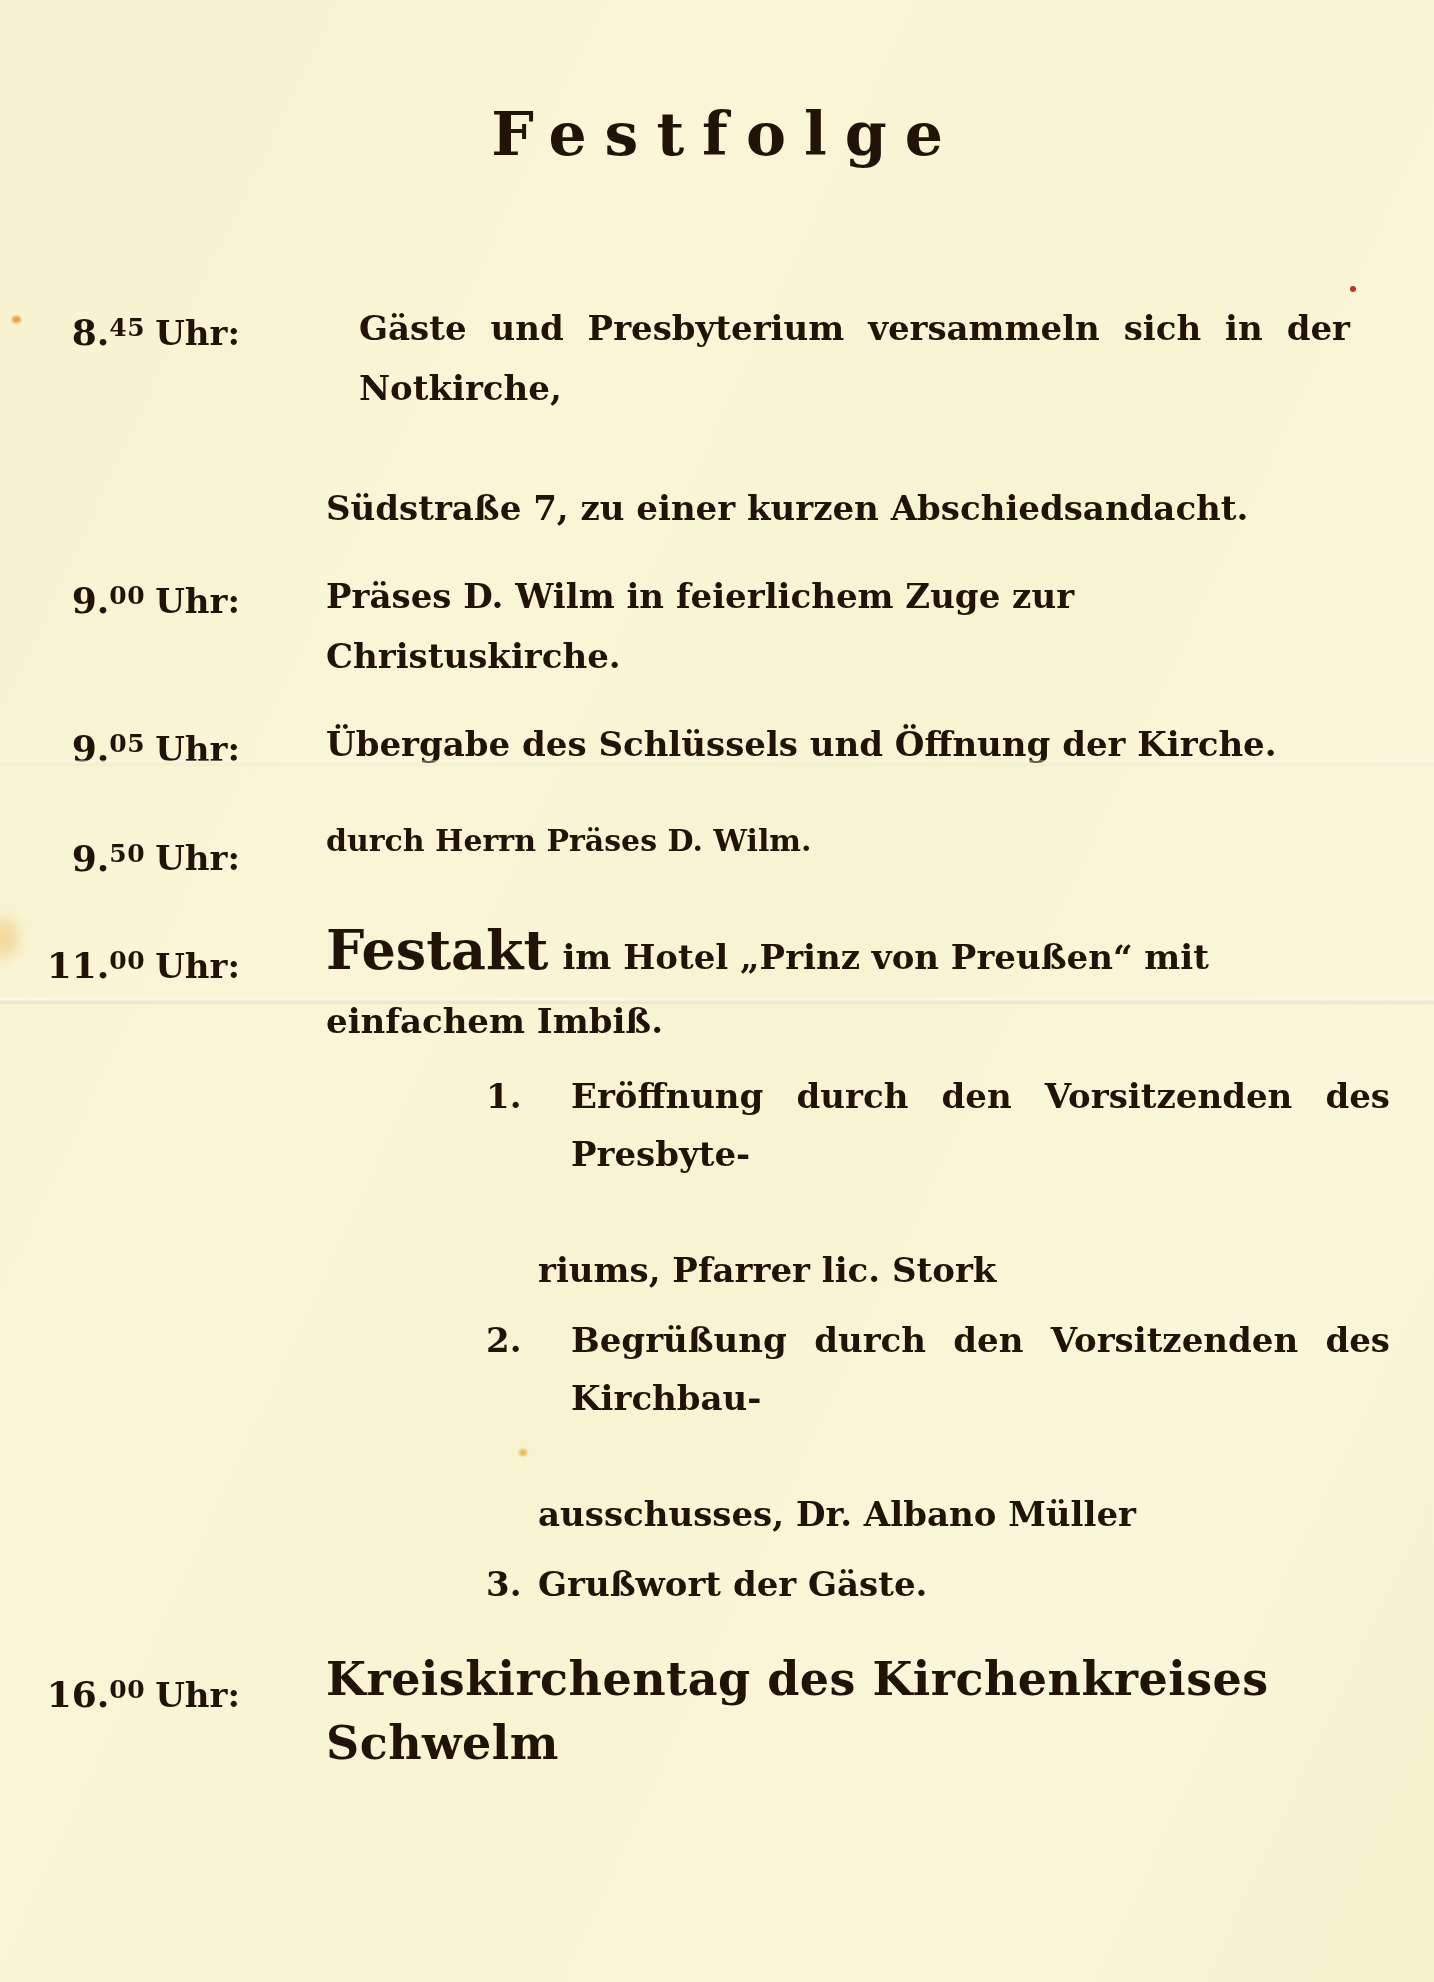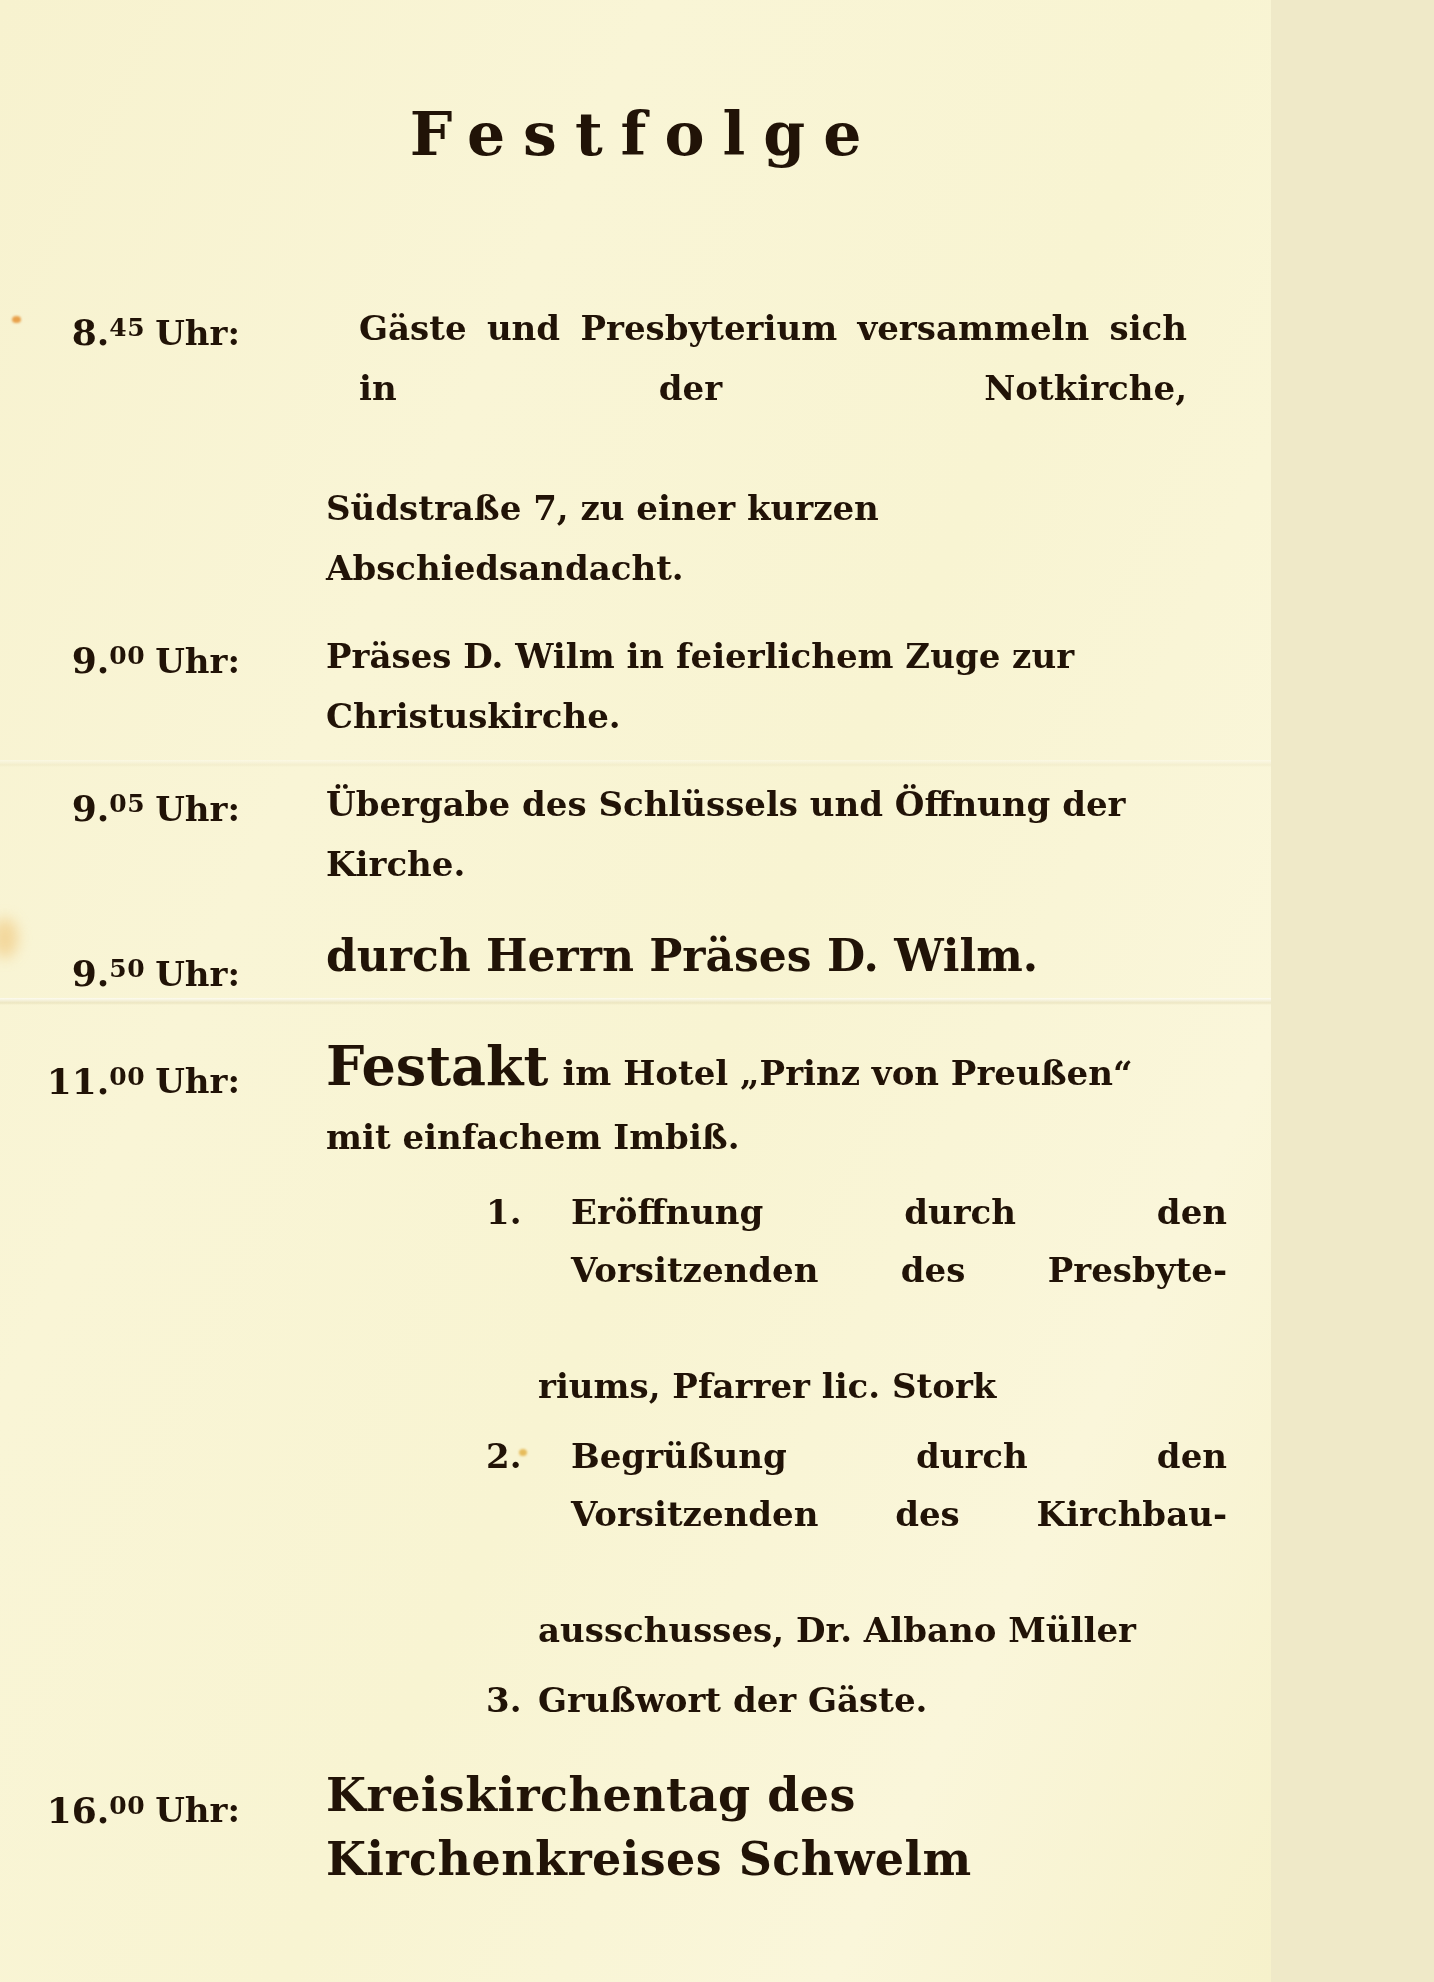--- a/index.html
+++ b/index.html
@@ -4,21 +4,21 @@
 <style>
   html,body{margin:0;padding:0;}
   body{
     width:1434px;height:1982px;
     background:#efe9c8;
     font-family:"DejaVu Serif","Liberation Serif",serif;
     overflow:hidden;
   }
   .sheet{
     position:relative;
-    width:1271px;height:1982px;
+    width:1434px;height:1982px;
     background:linear-gradient(115deg,#f7f2cf 0%,#f9f5d6 30%,#f8f4d2 55%,#faf6da 80%,#f6f1cb 100%);
     color:#211307;
     box-sizing:border-box;
     padding-top:104px;
     overflow:hidden;
   }
   
   .crease{position:absolute;left:0;right:0;height:7px;pointer-events:none;}
   .crease-main{top:998px;background:linear-gradient(180deg,rgba(255,255,255,.65) 0%,rgba(214,203,157,.35) 70%,rgba(255,255,255,0) 100%);}
   .crease-faint{top:760px;background:linear-gradient(180deg,rgba(255,255,255,.35) 0%,rgba(219,209,166,.18) 70%,rgba(255,255,255,0) 100%);}
@@ -58,21 +58,21 @@
   .row-big .time{padding-top:13px;}
 
   .entry{font-size:34px;line-height:60px;font-weight:700;}
   .line{display:block;}
   .jline{text-align:justify;margin-left:33px;}
   .jline::after{content:"";display:inline-block;width:100%;height:0;}
 
   .headline{font-size:46px;line-height:64px;font-weight:700;letter-spacing:.01em;}
   .headline-lead{font-size:54px;font-weight:700;margin-right:14px;}
   .headline-inline{font-size:34px;line-height:64px;font-weight:700;}
-  .subline{font-size:44px;line-height:60px;font-weight:700;}
+  .subline{font-size:30px;line-height:60px;font-weight:700;}
 
   .row-845{margin-top:0;}
   .row-900{margin-top:28px;}
   .row-905{margin-top:28px;}
   .row-930{margin-top:32px;}
   .row-1100{margin-top:30px;}
   .row-1600{margin-top:34px;}
 
   .agenda{margin:14px -40px 0 160px;}
   .agenda-item{

